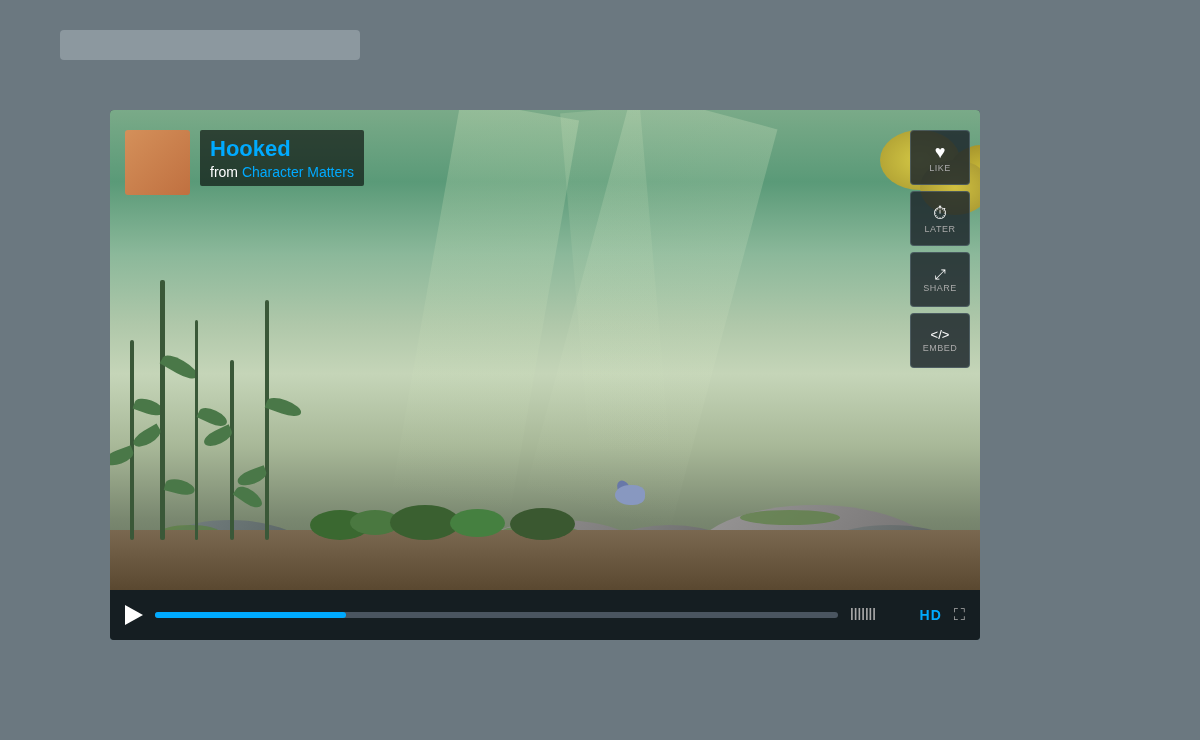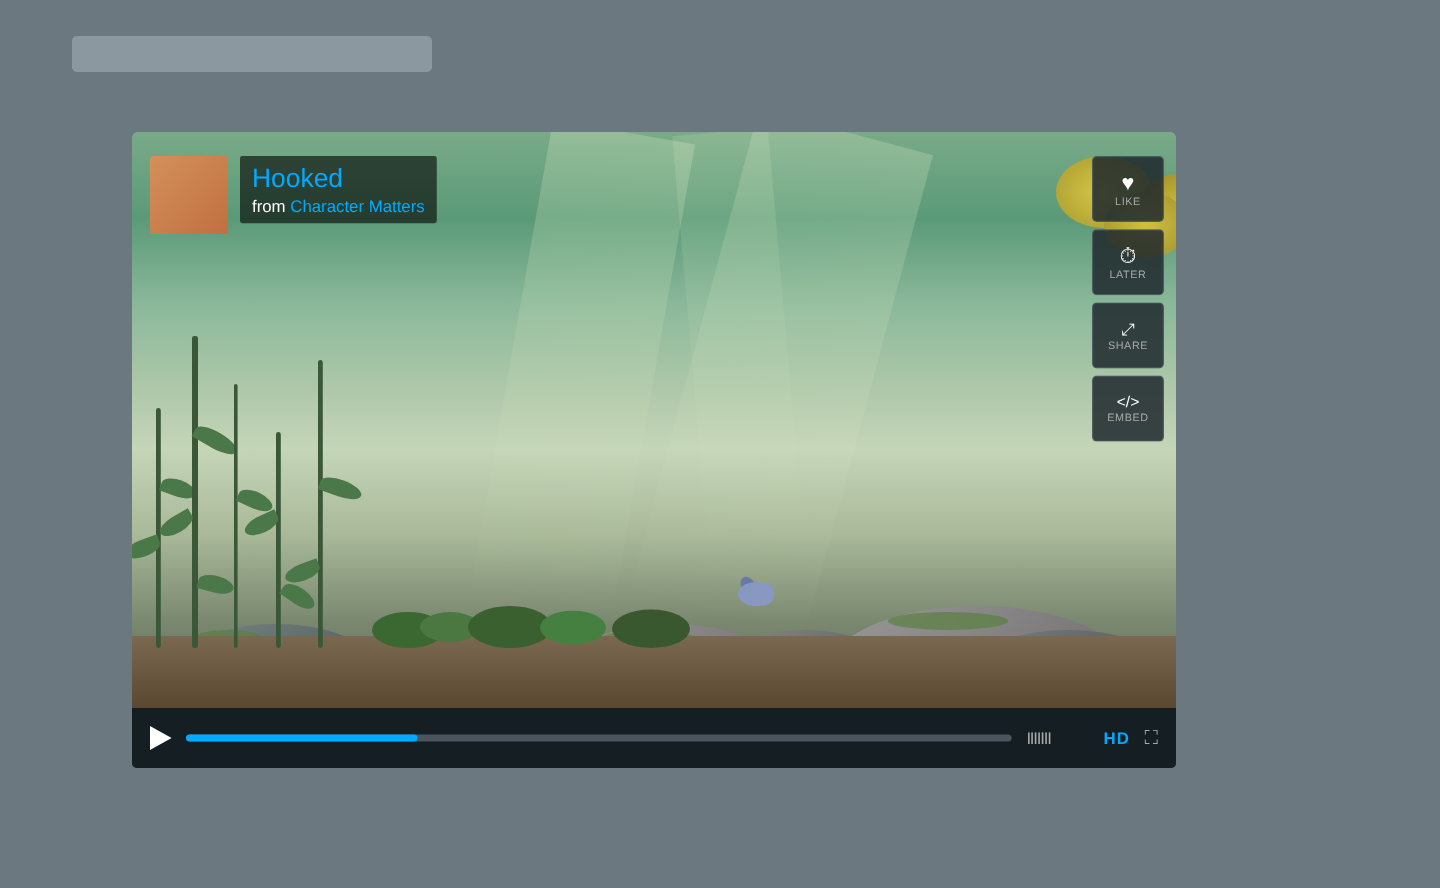--- a/index.html
+++ b/index.html
@@ -184,21 +184,21 @@
     }
 
     .video-title-block {
       background: rgba(0,0,0,0.6);
       padding: 6px 10px;
       border-radius: 2px;
     }
 
     .video-title {
       font-size: 22px;
-      font-weight: normal;
+      font-weight: bold;
       color: #00aaff;
       line-height: 1.2;
     }
 
     .video-from {
       font-size: 14px;
       color: #ffffff;
       margin-top: 2px;
     }
 
@@ -281,21 +281,21 @@
 
     .progress-bar-fill {
       height: 100%;
       background: #00aaff;
       border-radius: 3px;
       width: 28%;
     }
 
     .volume-icon {
       color: #aaaaaa;
-      font-size: 14px;
+      font-size: 17px;
       cursor: pointer;
       letter-spacing: -1px;
     }
 
     .hd-label {
       color: #00aaff;
       font-size: 14px;
       font-weight: bold;
       letter-spacing: 1px;
       margin-left: 32px;

